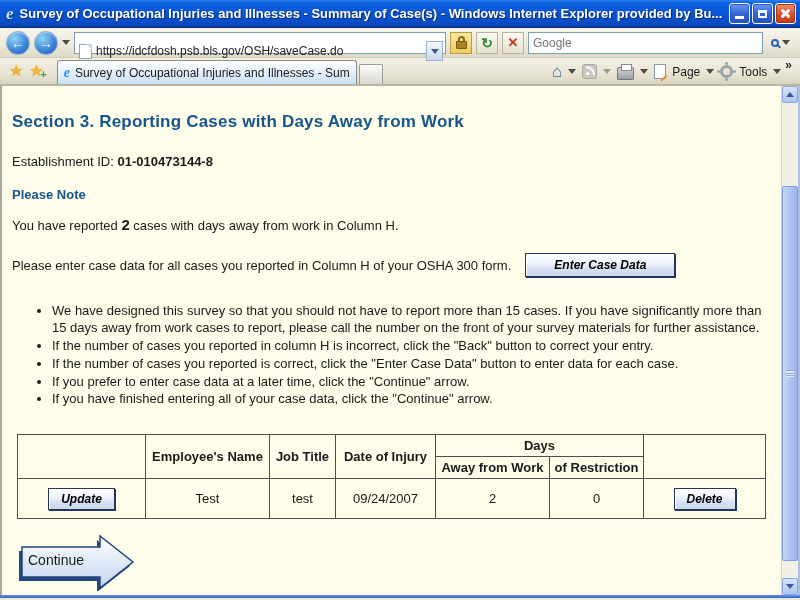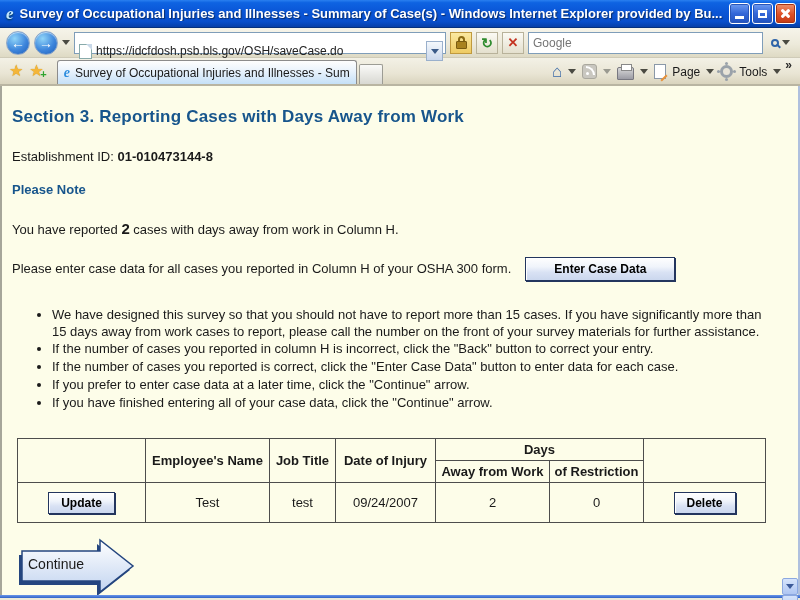--- a/index.html
+++ b/index.html
@@ -82,34 +82,34 @@
   .printer { width:17px; height:13px; position:relative; background:linear-gradient(180deg,#D8D8D8,#9C9CA4); border:1px solid #787880; border-radius:2px 2px 1px 1px; margin-top:3px; }
   .printer::before { content:""; position:absolute; top:-4px; left:3px; width:9px; height:5px; background:#fff; border:1px solid #888; }
   .pagedoc { width:12px; height:15px; background:#fff; border:1px solid #8A98A8; position:relative; }
   .pagedoc::after { content:""; position:absolute; right:-3px; bottom:-1px; width:8px; height:2px; background:#E8923A; transform:rotate(-45deg); }
   .gear { width:13px; height:13px; border:3px solid #9AA2AA; border-radius:50%; background:#E8E4D8;
     box-shadow:0 -8px 0 -5px #9AA2AA, 0 8px 0 -5px #9AA2AA, -8px 0 0 -5px #9AA2AA, 8px 0 0 -5px #9AA2AA; }
   .chev { font-weight:bold; color:#2A2A2A; font-size:12px; margin:0 2px 8px 4px; align-self:flex-start; }
 
   
   .content-wrap { height:509px; display:flex; background:#FDFDE9;
-    border-left:2px solid #A6A69A; border-right:2px solid #AFC0DE;align-items:flex-end; }
+    border-left:2px solid #A6A69A; border-right:2px solid #AFC0DE; }
   .content { flex:1; padding:8px 10px 0 10px; color:#1A1A1A; font-size:13px; overflow:hidden; }
   h1.section-title { font-size:17px; font-weight:bold; color:#17558C; margin:18px 0 0 0; letter-spacing:.2px; }
   .estab { margin-top:22px; }
   .estab b { font-weight:bold; }
   .please-note { margin-top:18px; color:#17558C; font-weight:bold; }
   .intro { margin-top:8px; }
-  .reported { margin-top:23px; }
+  .reported { margin-top:14px; }
   .reported .count { font-weight:bold; font-size:15px; }
   .prompt-row { margin-top:20px; display:flex; align-items:center; }
   .win-btn { font-family:"Liberation Sans",sans-serif; font-weight:bold; font-size:12px; color:#000;
     background:linear-gradient(180deg,#FEFEFE 0%,#F0F4FB 40%,#D9E2F4 65%,#CBD7EE 100%);
     border:1px solid #23355E; box-shadow:1px 1px 0 #23355E, inset 1px 1px 0 #FFFFFF;
-    padding:4px 14px; cursor:pointer; }
+    padding:4px 14px; cursor:pointer;font-style:italic; }
   .btn-enter { margin-left:14px; padding:4px 28px; }
   ul.notes { margin:26px 0 0 30px; padding-left:10px; line-height:1.3; }
   ul.notes li { margin-bottom:1px; }
   table.cases { border-collapse:collapse; table-layout:fixed; width:748px; margin:26px 0 0 5px; }
   table.cases th, table.cases td { border:1px solid #4D4D4D; text-align:center; vertical-align:middle; padding:3px 4px; }
   table.cases th { font-weight:bold; font-size:13px; }
   table.cases td { font-size:13px; height:40px; }
   .col-btn1 { width:128px; } .col-emp { width:124px; } .col-job { width:66px; }
   .col-date { width:100px; } .col-away { width:114px; } .col-rest { width:94px; } .col-btn2 { width:122px; }
   .row-btn { padding:3px 12px; }

